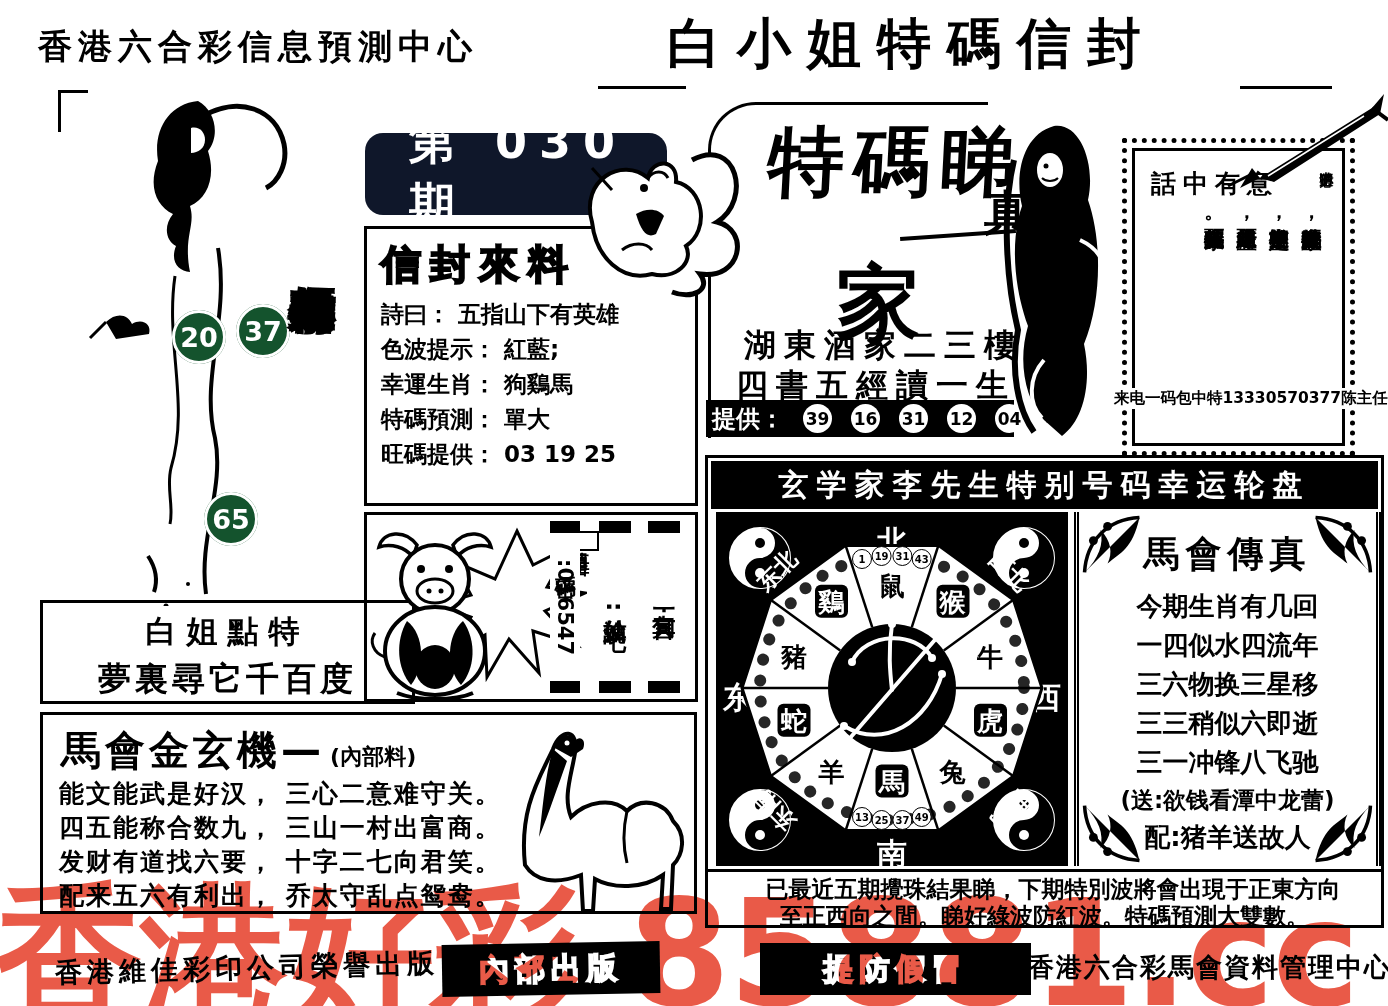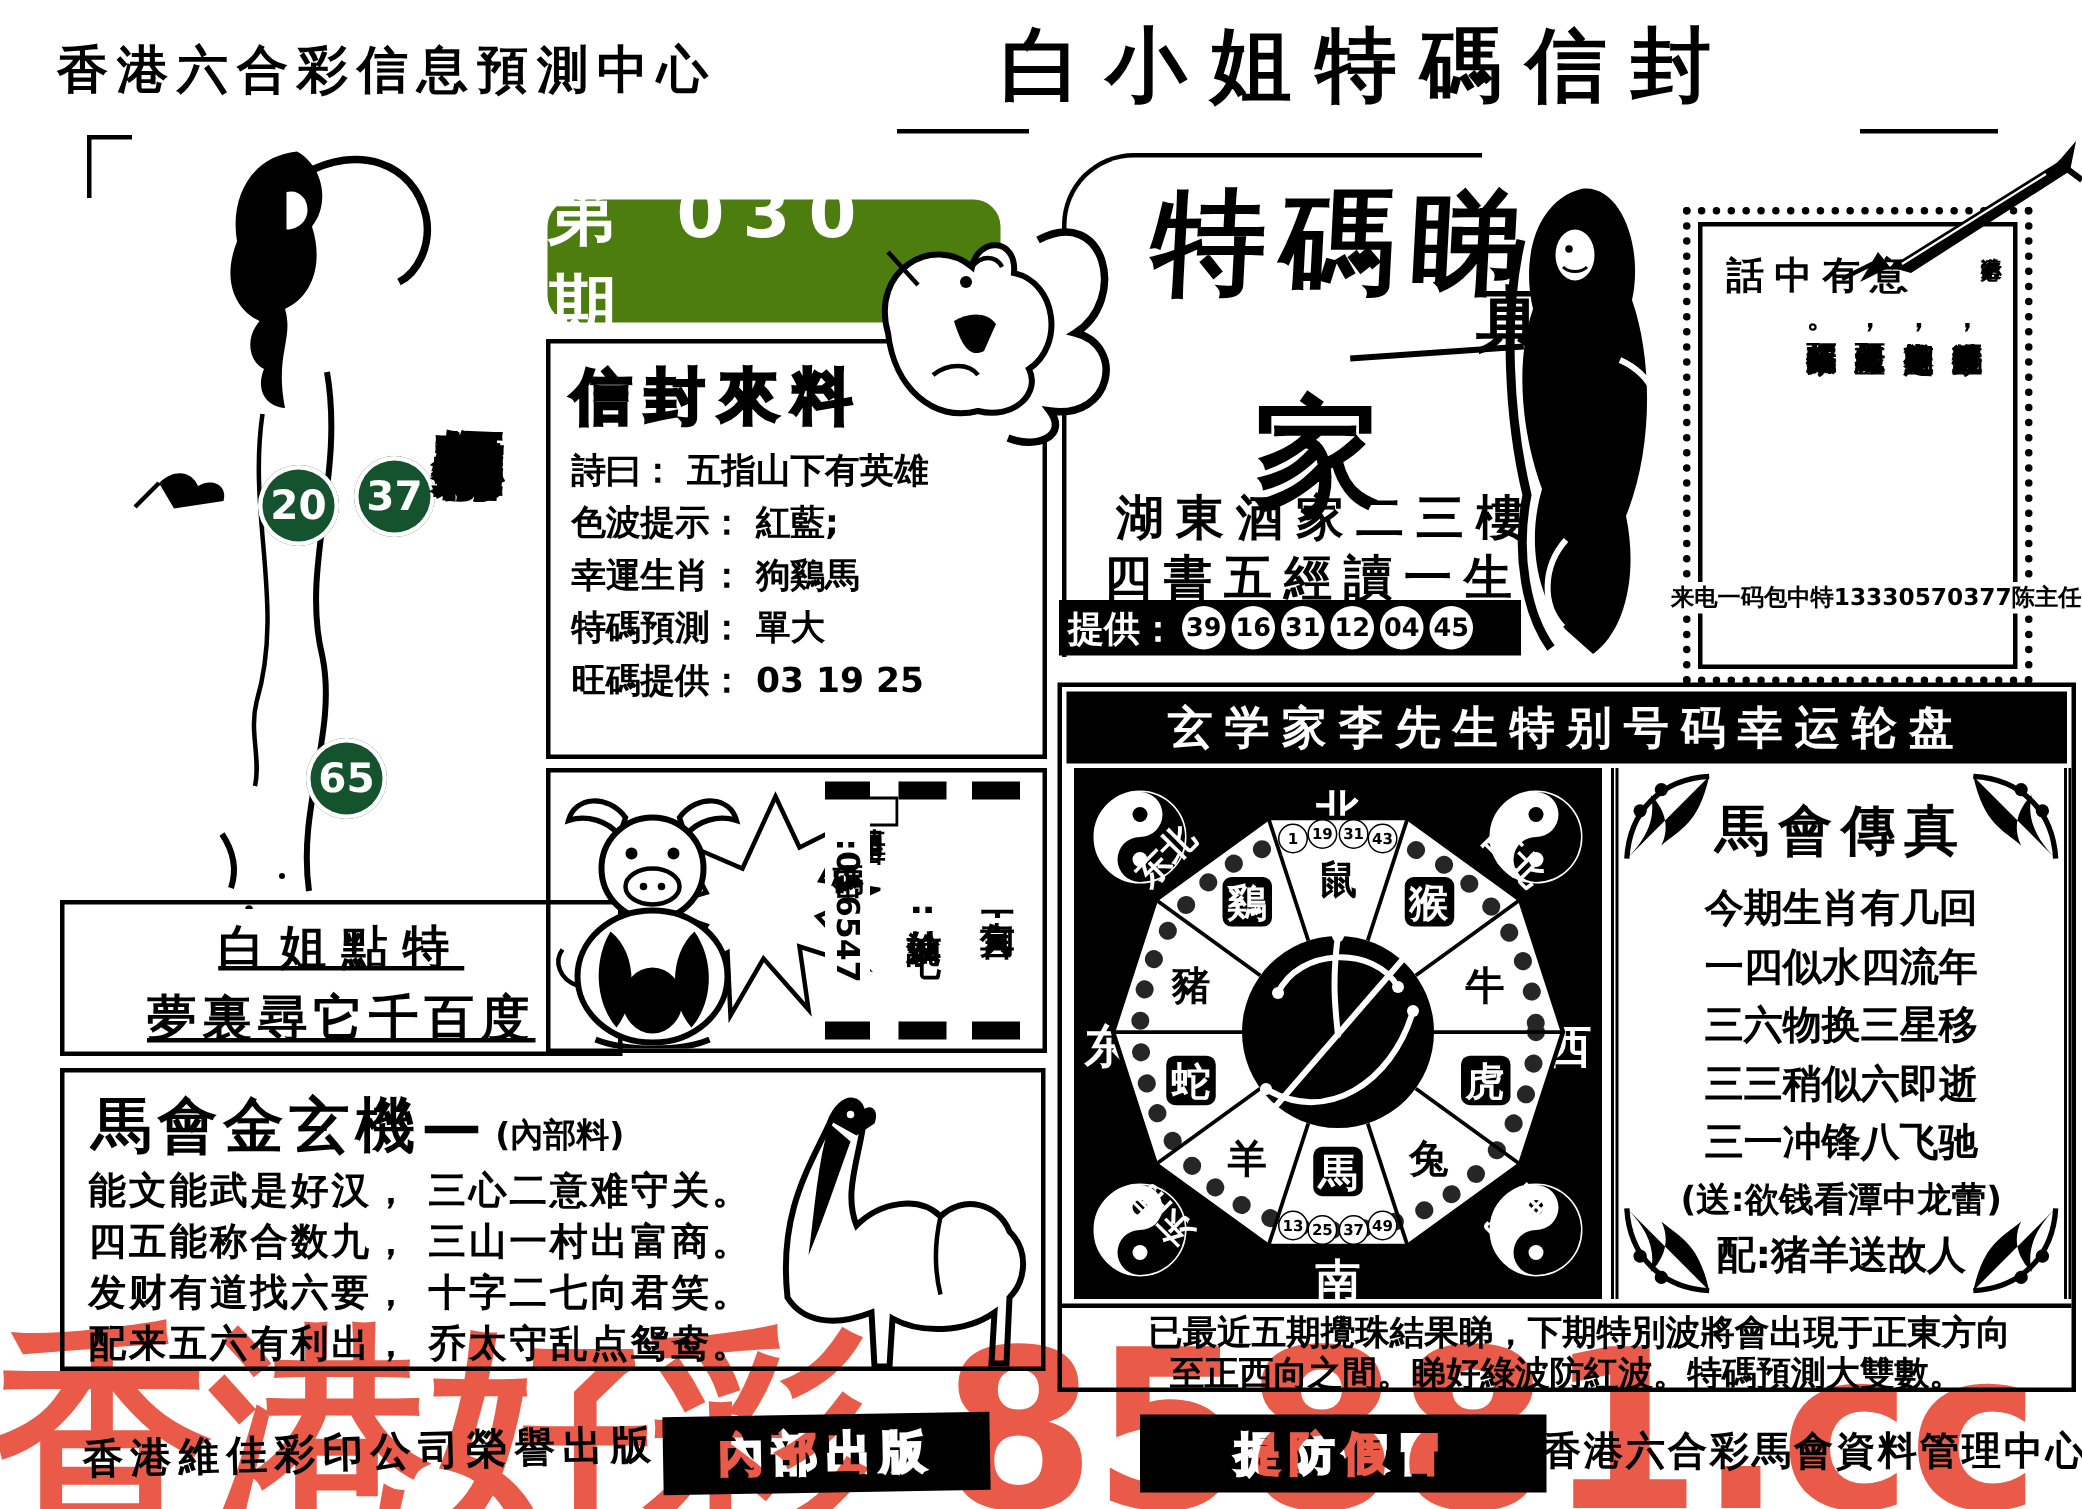--- a/index.html
+++ b/index.html
@@ -55,21 +55,21 @@
     <circle cx="88" cy="520" r="2.5" fill="#000"></circle>
     <circle cx="110" cy="498" r="2" fill="#000"></circle>
   </svg>
 
   <div class="abs ball" style="left:172px;top:310px;">20</div>
   <div class="abs ball" style="left:236px;top:304px;">37</div>
   <div class="abs ball" style="left:204px;top:492px;">65</div>
 
   <div class="abs vtext bold hollow" style="left:286px;top:252px;height:380px;font-size:45px;line-height:1.0;transform:rotate(2deg);">白小姐特碼信封</div>
 
-  <div class="abs box" style="left:40px;top:600px;width:375px;height:104px;text-decoration:underline;">
+  <div class="abs box" style="left:40px;top:600px;width:375px;height:104px;">
     <div class="bold" style="text-align:center;margin-top:8px;font-size:31px;letter-spacing:10px;">白姐點特</div>
     <div class="bold" style="text-align:center;margin-top:4px;font-size:33px;letter-spacing:4px;">夢裏尋它千百度</div>
   </div>
 
   <div class="abs box" style="left:40px;top:712px;width:657px;height:202px;padding-left:48px;">
     <div class="abs" style="left:18px;top:8px;white-space:nowrap;">
       <span class="bold" style="font-size:40px;letter-spacing:4px;">馬會金玄機—</span>
       <span class="bold" style="font-size:22px;">(內部料)</span>
     </div>
     <div class="abs bold" style="left:16px;top:62px;font-size:25px;line-height:34px;letter-spacing:2px;">
@@ -81,22 +81,22 @@
 
     <svg class="abs" style="left:452px;top:2px;" width="200" height="196" viewBox="0 0 200 196">
       <path d="M30 148 C24 92 44 62 58 32 C66 10 84 12 80 36 C76 60 68 80 76 100 C92 84 118 80 132 94 C146 80 170 84 178 104 C192 118 188 138 178 148 L176 192 L166 192 L168 158 C148 172 118 172 100 162 L98 194 L88 194 L86 158 C60 168 40 164 30 148 Z" fill="#fff" stroke="#000" stroke-width="4"></path>
       <path d="M58 32 C50 58 48 90 44 120 C54 96 64 66 72 44 Z" fill="#000"></path>
       <path d="M58 30 C62 18 76 14 80 24 C84 18 92 22 88 32 L76 40 Z" fill="#000"></path>
       <circle cx="72" cy="26" r="2.5" fill="#fff"></circle>
       <path d="M132 94 C128 112 128 130 132 146" stroke="#000" stroke-width="3" fill="none"></path>
     </svg>
   </div>
 
-  <div class="abs" style="left:365px;top:133px;width:302px;height:82px;background:#4d7c0f;border-radius:18px;
-       display:flex;align-items:center;justify-content:center;color:#fff;font-size:46px;font-weight:bold;letter-spacing:12px;">第 030 期</div>
+  <div class="abs" style="left:365px;top:133px;width:302px;height:82px;background:#0f172a;border-radius:18px;
+       display:flex;align-items:center;justify-content:center;color:#fff;font-size:46px;font-weight:bold;letter-spacing:12px;padding-left:44px;">第 030 期</div>
 
   <svg class="abs" style="left:552px;top:130px;z-index:3;" width="195" height="172" viewBox="0 0 195 172">
     <path d="M140 30 C185 6 200 70 165 92 C198 100 190 150 148 144 C160 160 140 170 120 162" fill="#fff" stroke="#000" stroke-width="5"></path>
     <path d="M40 92 C28 50 70 26 96 48 C100 28 126 28 124 52 C152 58 158 100 134 116 C142 132 124 150 100 144 C70 152 44 128 40 92 Z" fill="#fff" stroke="#000" stroke-width="4"></path>
     <circle cx="92" cy="58" r="4" fill="#000"></circle>
     <path d="M96 48 C102 40 112 40 116 48" fill="none" stroke="#000" stroke-width="3"></path>
     <path d="M84 84 C94 78 106 78 112 86 L104 104 C96 108 90 104 84 84 Z" fill="#000"></path>
     <path d="M70 120 C80 112 94 112 100 120" fill="none" stroke="#000" stroke-width="3"></path>
     <path d="M60 60 L40 38" stroke="#000" stroke-width="3"></path>
   </svg>
@@ -138,21 +138,21 @@
 
   <div class="abs" style="left:708px;top:102px;width:280px;height:336px;border-left:3px solid #000;border-top:3px solid #000;border-radius:48px 0 0 0;"></div>
 
   <div class="abs bold" style="left:768px;top:112px;font-size:76px;letter-spacing:10px;transform:skewX(-3deg);">特碼睇</div>
   <div class="abs bold" style="left:984px;top:182px;font-size:46px;">真</div>
   <div class="abs" style="left:900px;top:233px;width:116px;height:4px;background:#000;transform:rotate(-4deg);"></div>
   <div class="abs bold" style="left:836px;top:248px;font-size:84px;">家</div>
   <div class="abs bold" style="left:744px;top:324px;font-size:32px;letter-spacing:8px;white-space:nowrap;">湖東酒家二三樓</div>
   <div class="abs bold" style="left:736px;top:364px;font-size:32px;letter-spacing:8px;white-space:nowrap;">四書五經讀一生</div>
 
-  <div class="abs" style="left:706px;top:400px;width:308px;height:37px;background:#000;display:flex;align-items:center;gap:4px;padding:0 6px;">
+  <div class="abs" style="left:706px;top:400px;width:308px;height:37px;background:#000;display:flex;align-items:center;gap:19px;padding:0 6px;">
     <span class="bold" style="color:#fff;font-size:24px;white-space:nowrap;">提供：</span>
     <span class="pnum">39</span>
     <span class="pnum">16</span>
     <span class="pnum">31</span>
     <span class="pnum">12</span>
     <span class="pnum">04</span>
     <span class="pnum">45</span>
   </div>
 
   <svg class="abs" style="left:984px;top:120px;z-index:2;" width="150" height="322" viewBox="0 0 150 322">

